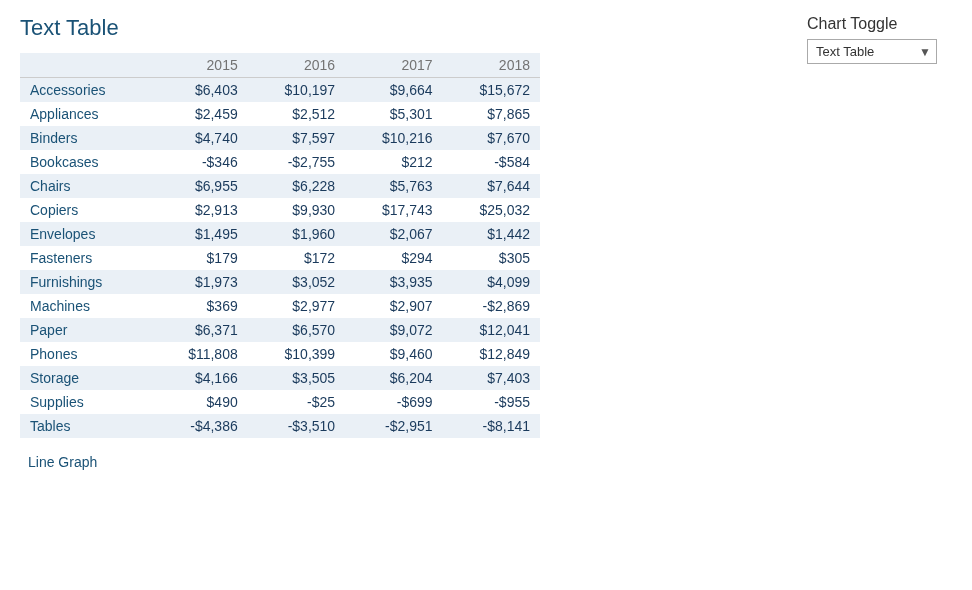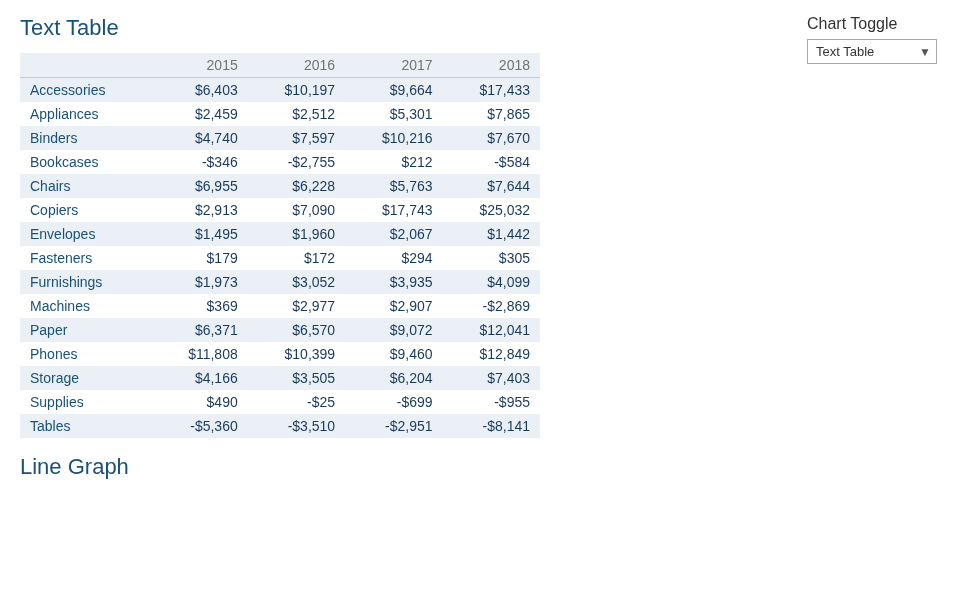--- a/index.html
+++ b/index.html
@@ -81,24 +81,25 @@
     .dropdown-arrow {
       position: absolute;
       right: 6px;
       top: 50%;
       transform: translateY(-50%);
       pointer-events: none;
       font-size: 12px;
       color: #555;
     }
     .bottom-title {
-      font-size: 22px;
+      font-size: 14px;
       font-weight: normal;
       color: #1a5276;
       margin-top: 16px;
+      margin-left: 8px;
     }
   </style>
 </head>
 <body>
 
 <div class="container">
   <div class="main-content">
     <h1 class="section-title">Text Table</h1>
 
     <table class="data-table">
@@ -110,21 +111,21 @@
           <th>2017</th>
           <th>2018</th>
         </tr>
       </thead>
       <tbody id="table-body">
       <tr>
             <td class="category-cell">Accessories</td>
             <td>$6,403</td>
             <td>$10,197</td>
             <td>$9,664</td>
-            <td>$17,433</td>
+            <td>$15,672</td>
           </tr>
           <tr>
             <td class="category-cell">Appliances</td>
             <td>$2,459</td>
             <td>$2,512</td>
             <td>$5,301</td>
             <td>$7,865</td>
           </tr>
           <tr>
             <td class="category-cell">Binders</td>
@@ -143,21 +144,21 @@
           <tr>
             <td class="category-cell">Chairs</td>
             <td>$6,955</td>
             <td>$6,228</td>
             <td>$5,763</td>
             <td>$7,644</td>
           </tr>
           <tr>
             <td class="category-cell">Copiers</td>
             <td>$2,913</td>
-            <td>$7,090</td>
+            <td>$9,930</td>
             <td>$17,743</td>
             <td>$25,032</td>
           </tr>
           <tr>
             <td class="category-cell">Envelopes</td>
             <td>$1,495</td>
             <td>$1,960</td>
             <td>$2,067</td>
             <td>$1,442</td>
           </tr>
@@ -205,21 +206,21 @@
           </tr>
           <tr>
             <td class="category-cell">Supplies</td>
             <td>$490</td>
             <td>-$25</td>
             <td>-$699</td>
             <td>-$955</td>
           </tr>
           <tr>
             <td class="category-cell">Tables</td>
-            <td>-$5,360</td>
+            <td>-$4,386</td>
             <td>-$3,510</td>
             <td>-$2,951</td>
             <td>-$8,141</td>
           </tr>
         </tbody>
     </table>
 
     <h2 class="bottom-title">Line Graph</h2>
   </div>
 

